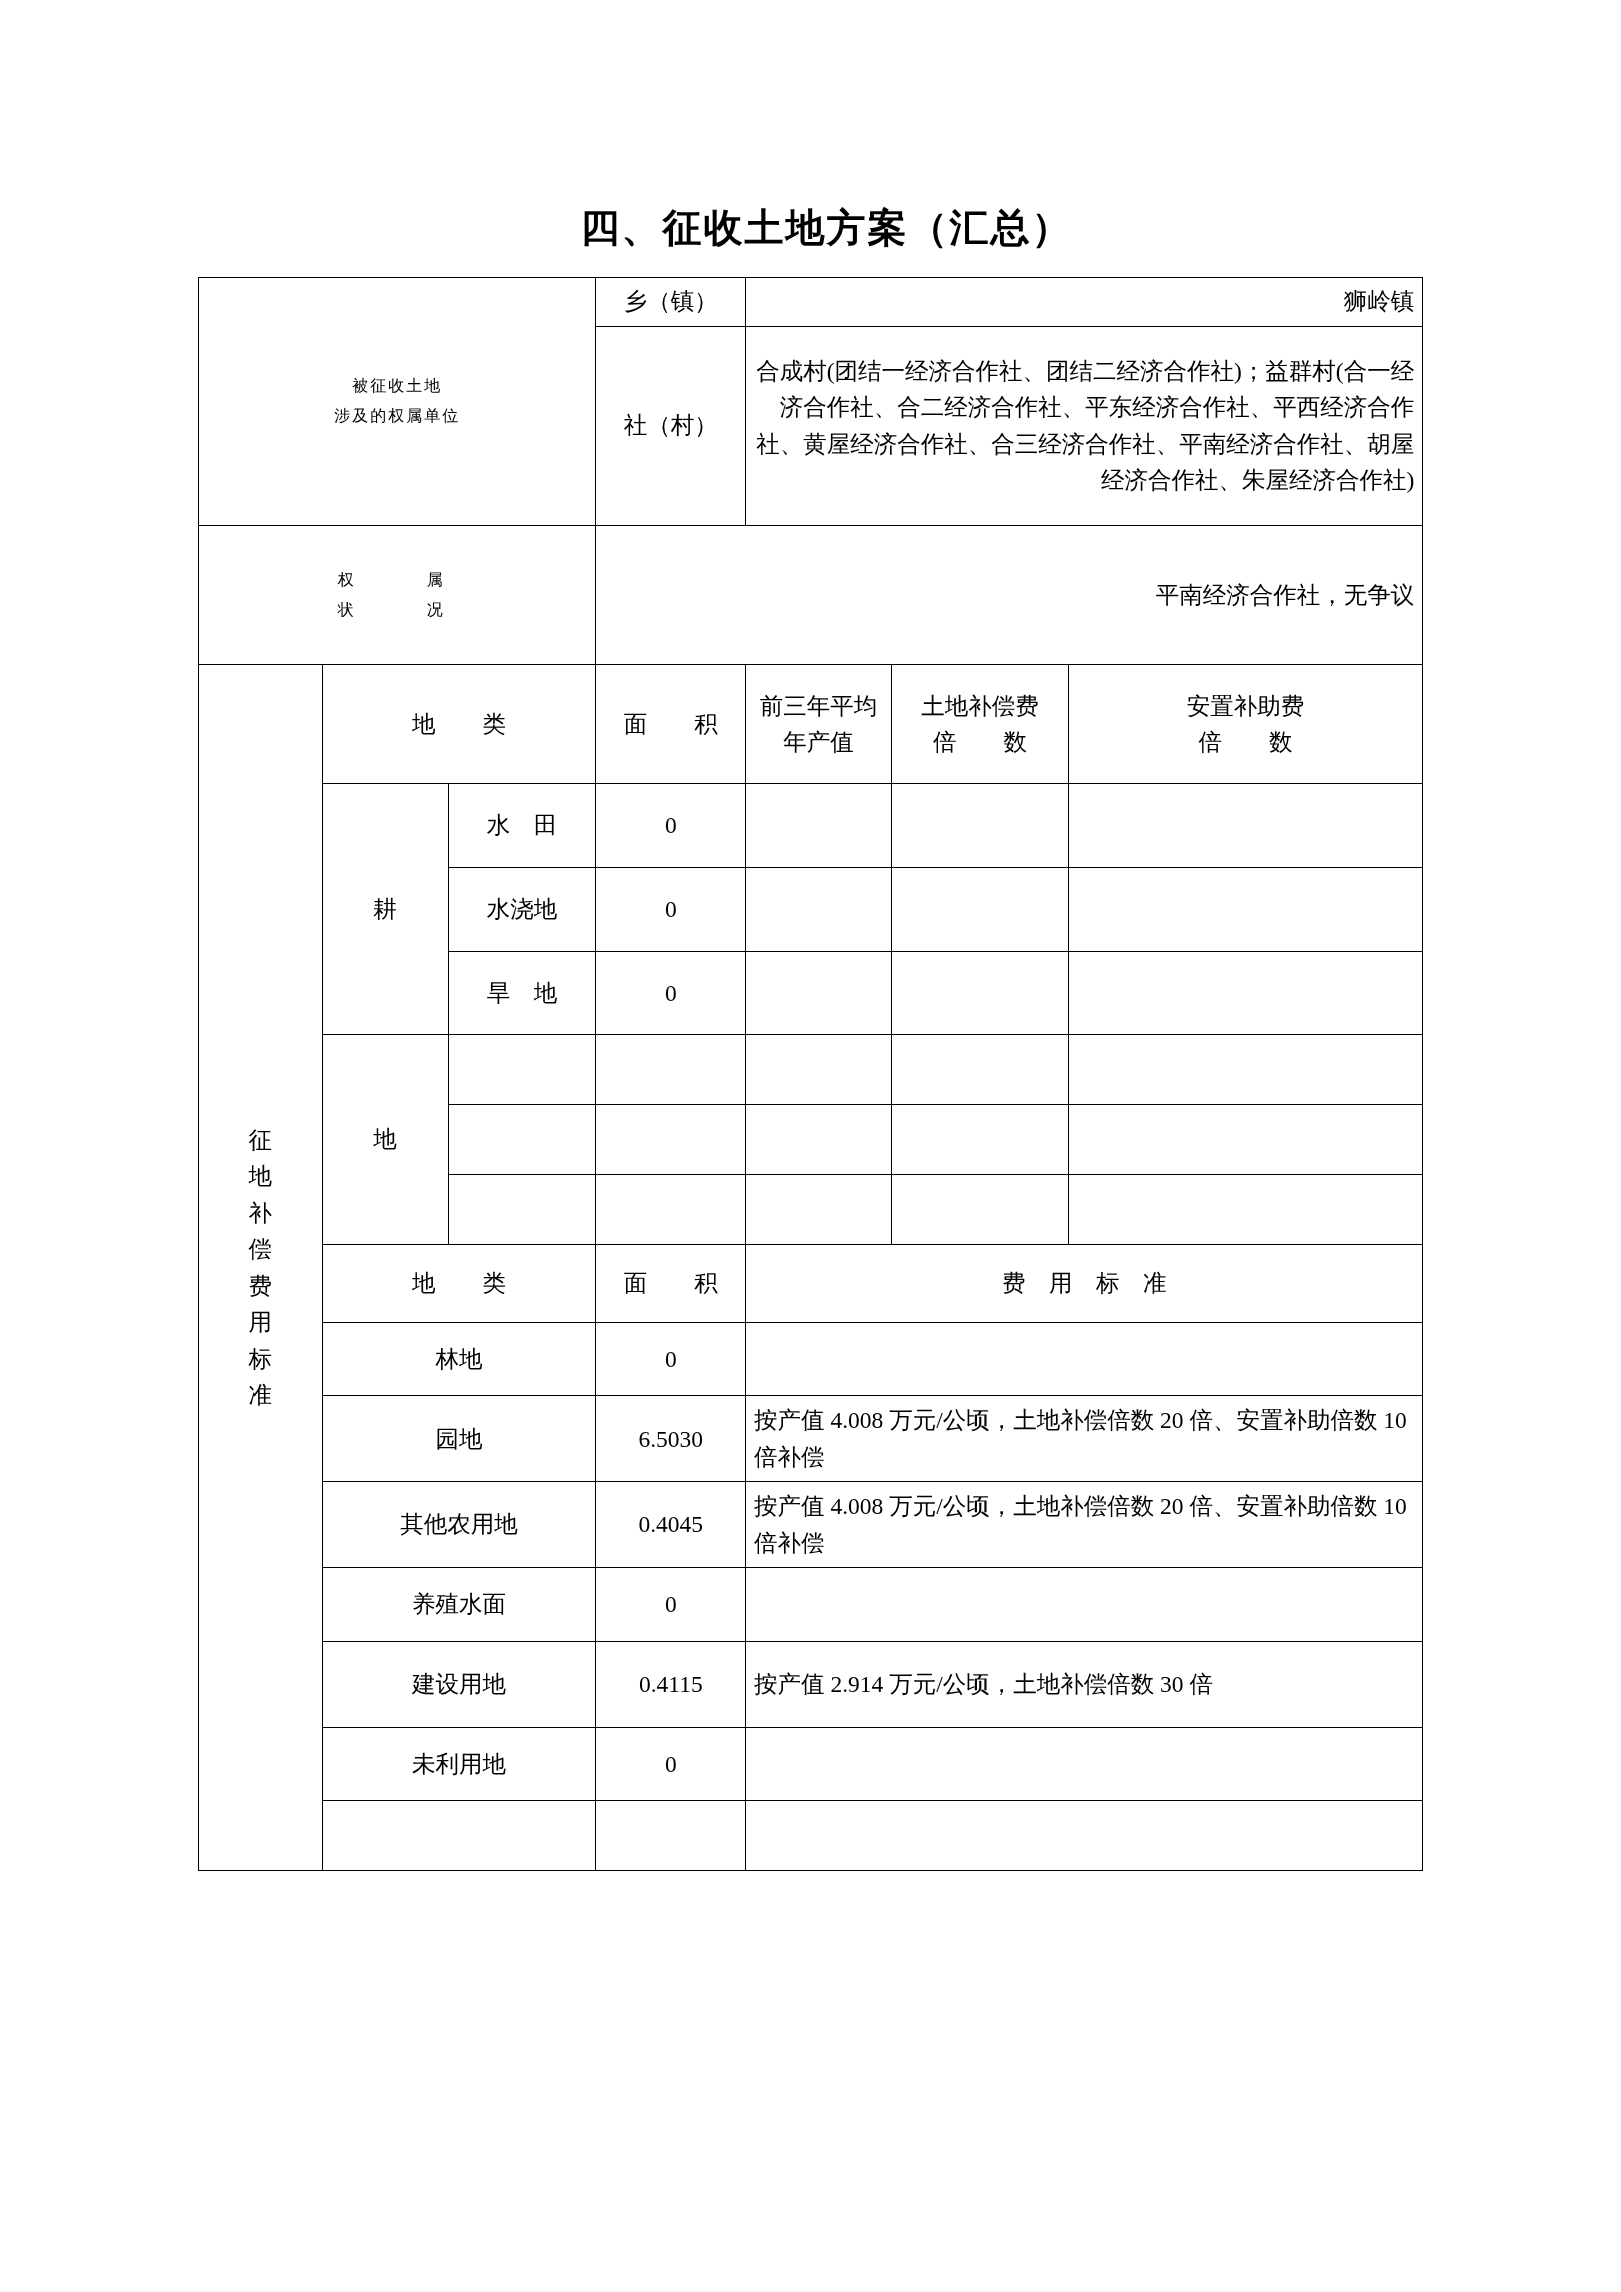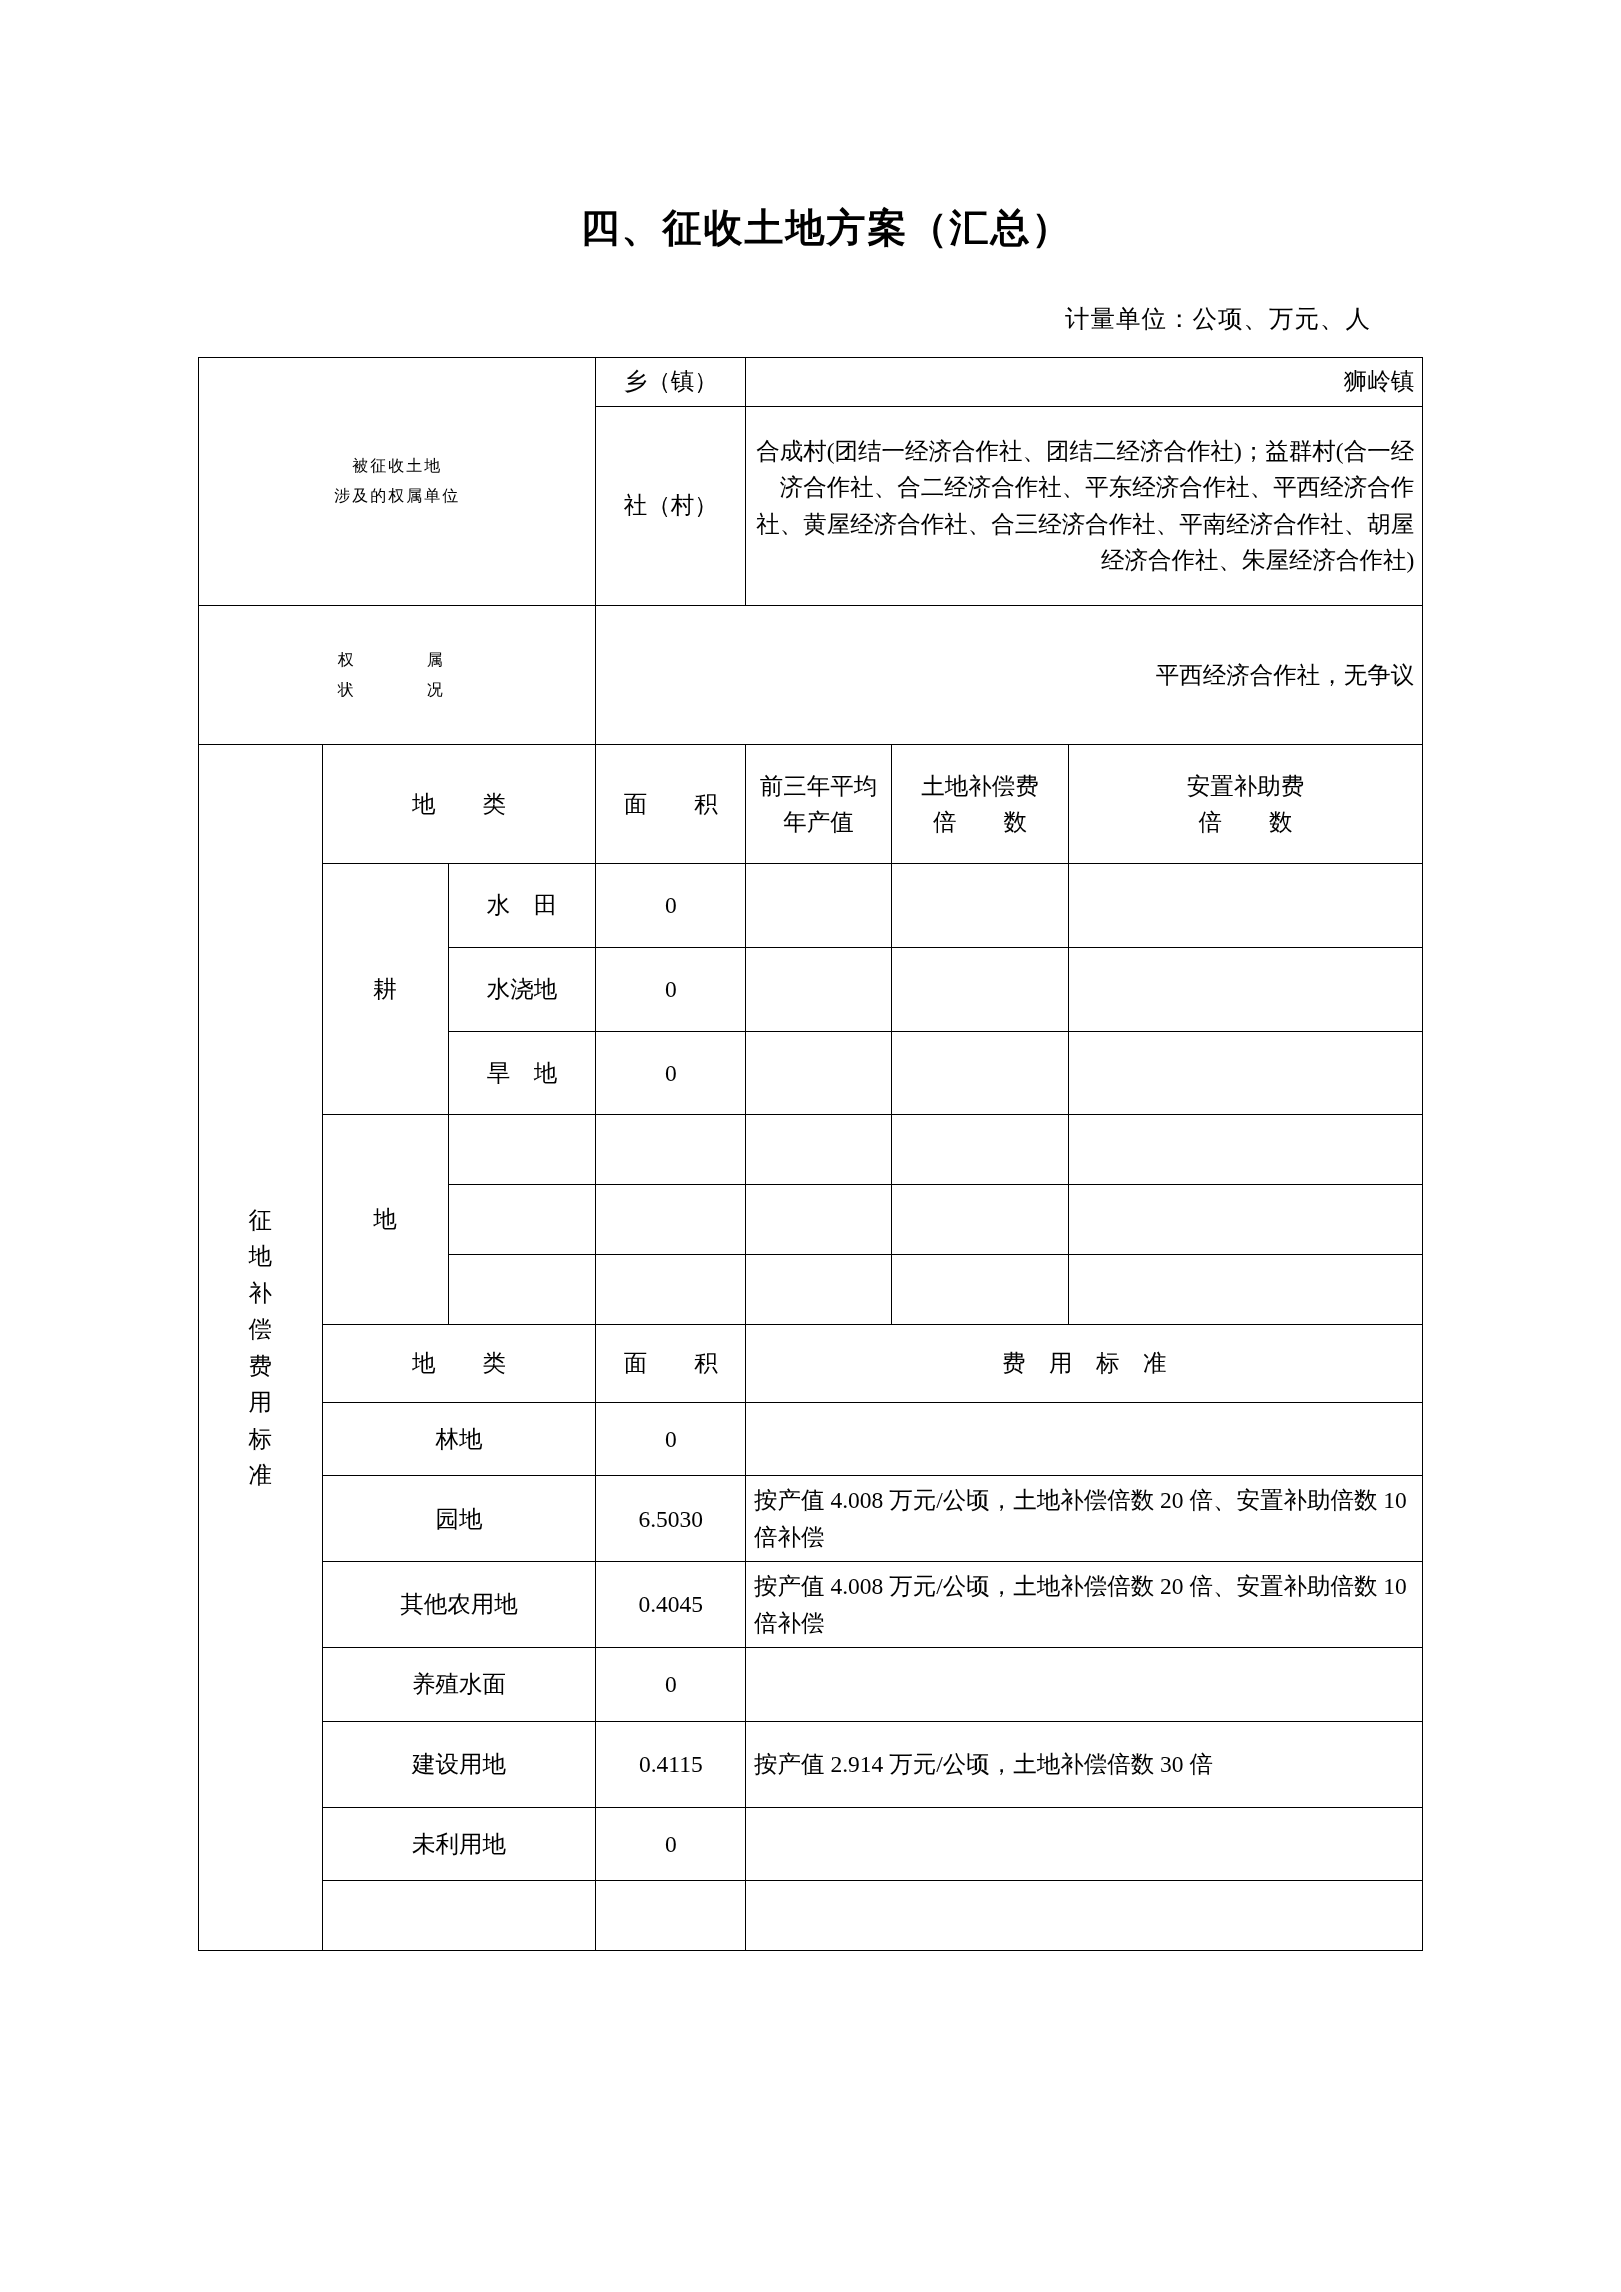--- a/index.html
+++ b/index.html
@@ -79,21 +79,20 @@
   .hdr { text-align: center; font-size: 23.5px; line-height: 1.5; }
   .blank-row td { height: 57px; }
 </style>
 </head>
 <body>
 
 <div class="page">
 
   <div class="title">四、征收土地方案（汇总）</div>
 
-  <div class="unit-line">计量单位：公项、万元、人</div>
 
   <table class="main">
     <colgroup>
       <col style="width:108px">
       <col style="width:110px">
       <col style="width:129px">
       <col style="width:131px">
       <col style="width:127px">
       <col style="width:155px">
       <col style="width:152px">
@@ -114,21 +113,21 @@
       <td class="ctr">社（村）</td>
       <td class="lft cell-multi" colspan="4" style="height:186px">合成村(团结一经济合作社、团结二经济合作社)；益群村(合一经济合作社、合二经济合作社、平东经济合作社、平西经济合作社、黄屋经济合作社、合三经济合作社、平南经济合作社、胡屋经济合作社、朱屋经济合作社)</td>
     </tr>
 
     <tr>
       <td class="ctr" colspan="3" style="height:127px">
         <div class="vert-label spaced2">权　　属</div>
         <div class="vert-label spaced2">状　　况</div>
       </td>
       <td class="lft" colspan="5">
-        <span style="display:inline-block;padding-left:13.7px">平西经济合作社，无争议</span>
+        <span style="display:inline-block;padding-left:13.7px">平南经济合作社，无争议</span>
       </td>
     </tr>
 
     <tr>
       <td class="vertical-col" rowspan="15">
         <span>征</span>
             <span>地</span>
             <span>补</span>
             <span>偿</span>
             <span>费</span>

